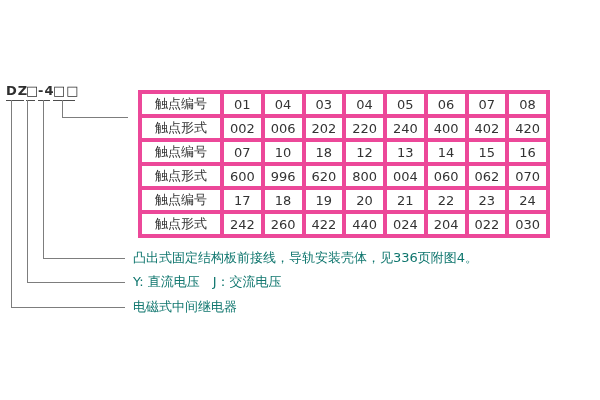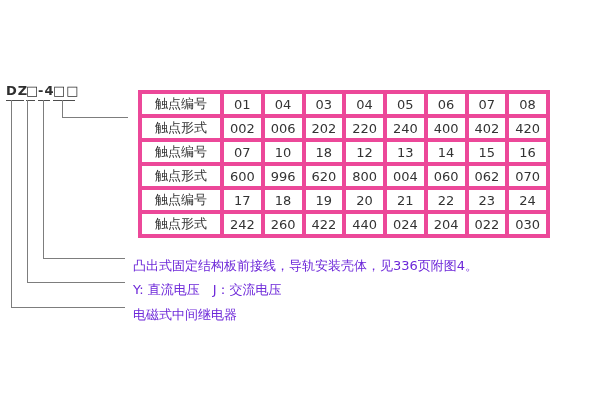--- a/index.html
+++ b/index.html
@@ -22,22 +22,22 @@
 
   
   .underline { position: absolute; top: 100px; height: 1px; background: #4d4d4d; }
 
   
   .vline { position: absolute; width: 1px; background: #7d7d7d; }
   .hline { position: absolute; height: 1px; background: #7d7d7d; }
 
   
   .annotation {
-    position: absolute; font-size: 13px; color: #6d28d9;
-    white-space: nowrap; line-height: 16px; margin-top: 8px;
+    position: absolute; font-size: 13px; color: #0f766e;
+    white-space: nowrap; line-height: 16px;
   }
 
   
   table.contact {
     position: absolute; left: 138px; top: 90px; width: 412px;
     border-collapse: collapse; table-layout: fixed;
   }
   table.contact td {
     border: 4px solid #ec4899;
     height: 24px; padding: 0;

